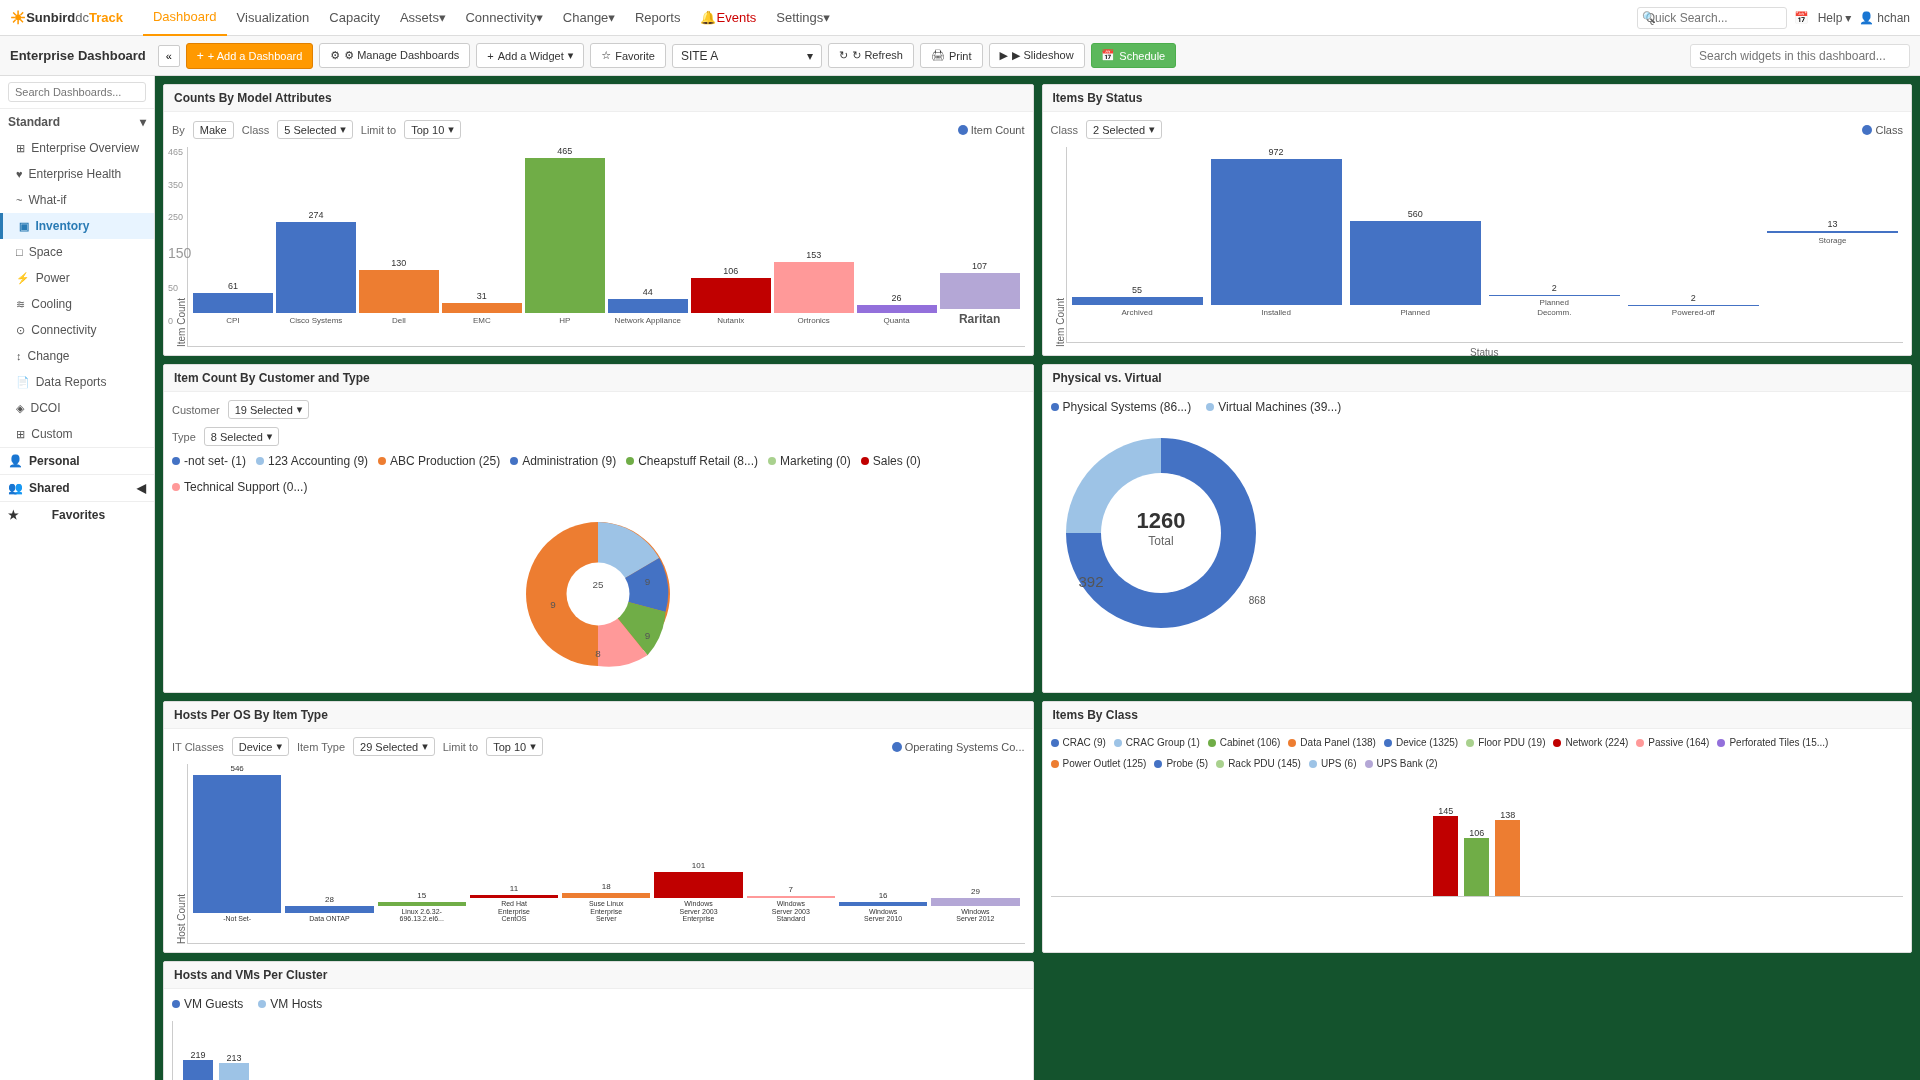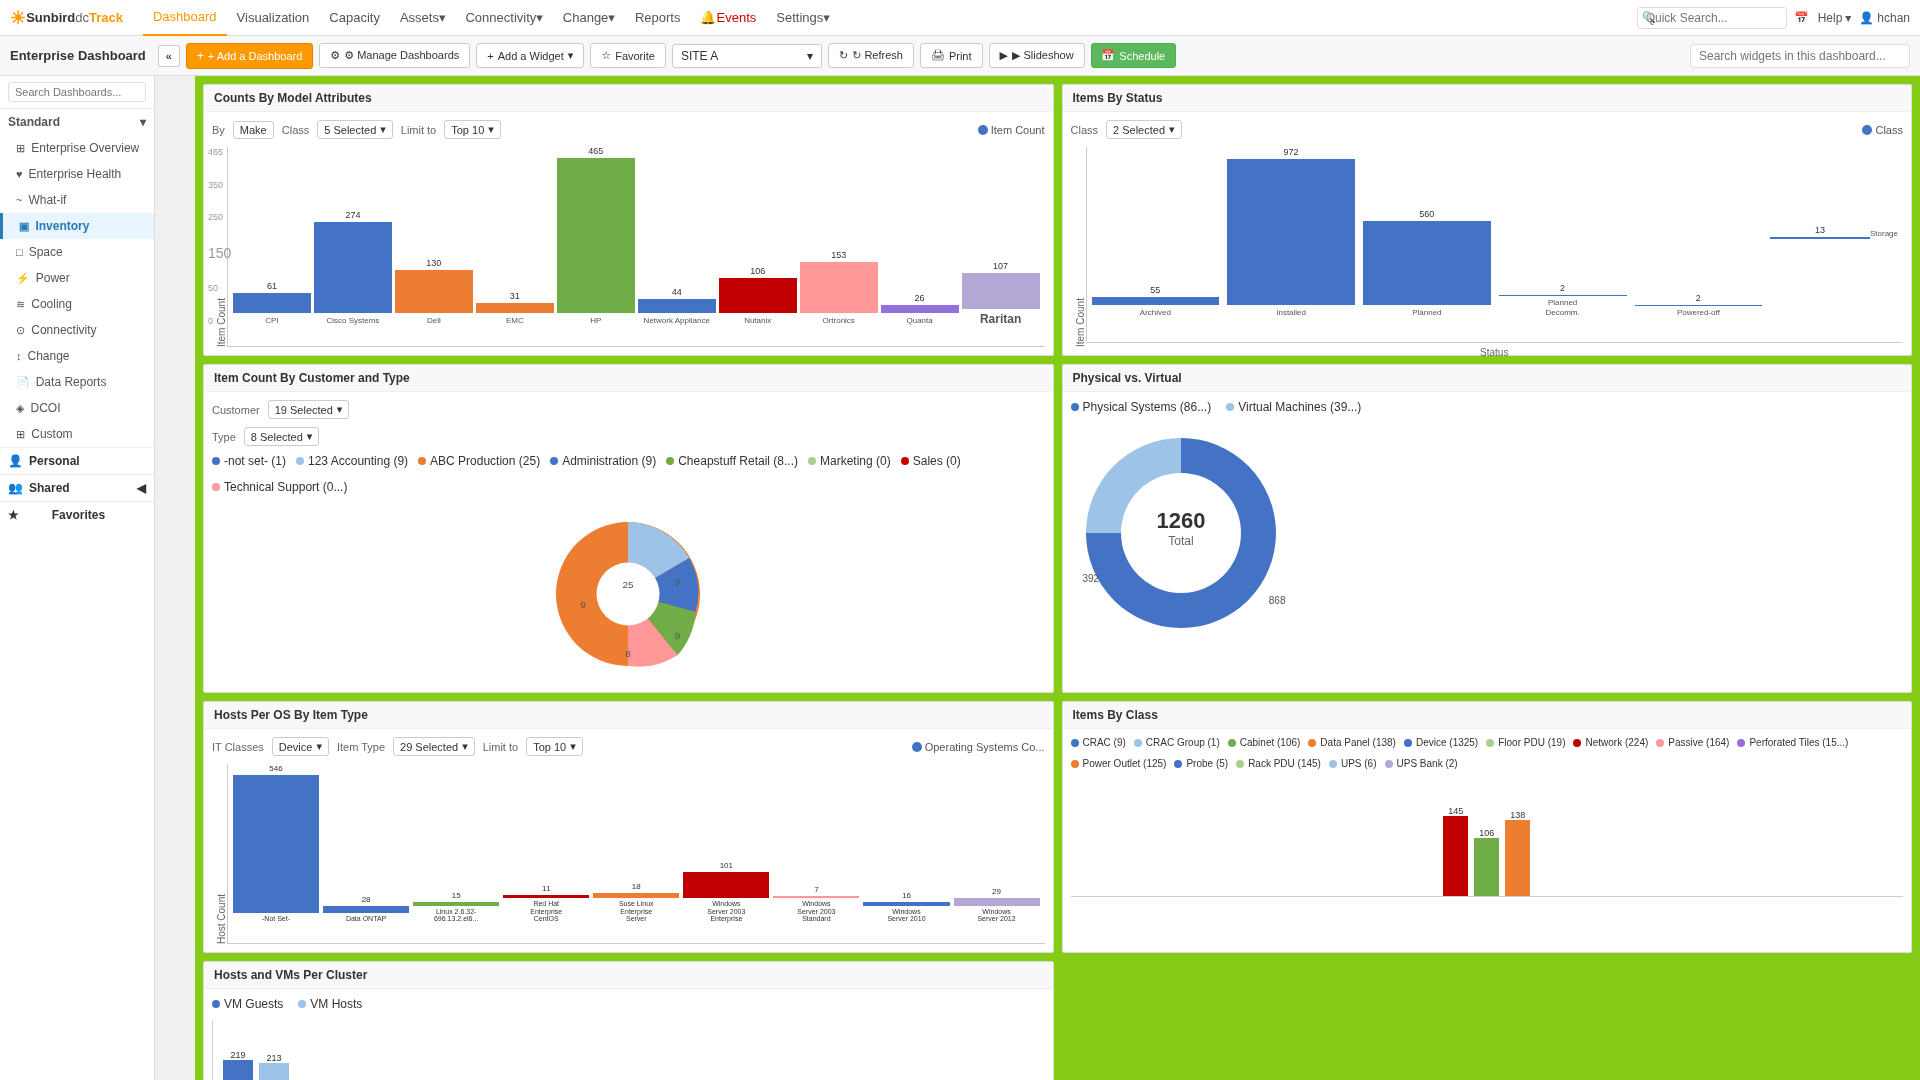--- a/index.html
+++ b/index.html
@@ -32,21 +32,21 @@
     
     .sidebar { width: 155px; background: #fff; border-right: 1px solid #ddd; overflow-y: auto; flex-shrink: 0; }
     .sidebar-search { padding: 6px 8px; border-bottom: 1px solid #eee; }
     .sidebar-search input { width: 100%; border: 1px solid #ddd; border-radius: 3px; padding: 3px 6px; font-size: 11px; }
     .sidebar-section { padding: 6px 8px; font-weight: bold; font-size: 12px; color: #555; display: flex; align-items: center; justify-content: space-between; cursor: pointer; }
     .sidebar-item { padding: 6px 12px 6px 16px; font-size: 12px; color: #555; cursor: pointer; display: flex; align-items: center; gap: 6px; }
     .sidebar-item.active { background: #e8f4ff; color: #2a7bb5; font-weight: bold; border-left: 3px solid #2a7bb5; }
     .sidebar-group { padding: 6px 8px; font-weight: bold; font-size: 12px; color: #333; display: flex; align-items: center; justify-content: space-between; border-top: 1px solid #eee; cursor: pointer; }
 
     
-    .content { flex: 1; overflow-y: auto; padding: 8px; background: #84cc16; margin-left: 40px; }
+    .content { flex: 1; overflow-y: auto; padding: 8px; background: #14532d; }
     .dashboard-grid { display: grid; grid-template-columns: 1fr 1fr; gap: 8px; }
     .widget { background: #fff; border: 1px solid #ddd; border-radius: 2px; }
     .widget-header { padding: 6px 10px; font-weight: bold; font-size: 12px; background: #f8f8f8; border-bottom: 1px solid #eee; color: #333; }
     .widget-body { padding: 8px; }
 
     
     .chart-controls { display: flex; align-items: center; gap: 8px; margin-bottom: 8px; flex-wrap: wrap; }
     .chart-select { border: 1px solid #ccc; border-radius: 3px; padding: 2px 6px; font-size: 11px; background: #fff; cursor: pointer; display: flex; align-items: center; gap: 4px; }
     .chart-label { font-size: 11px; color: #666; }
     .legend-dot { display: inline-block; width: 10px; height: 10px; border-radius: 50%; margin-right: 3px; }
@@ -382,21 +382,21 @@
       </div>
       <div style="font-size:8px;color:#555;text-align:center;margin-top:3px;line-height:1.2;max-width:60px;">Planned Decomm.</div>
     </div>
                     <div style="flex: 1 1 0%; display: flex; flex-direction: column; align-items: center; height: 100%; justify-content: flex-end;">
       <div style="position:relative;width:100%;">
         <div style="font-size:9px;text-align:center;color:#333;margin-bottom:2px;">2</div>
         <div style="width:100%;height:0.30009680542110356px;background:#4472C4;"></div>
       </div>
       <div style="font-size:8px;color:#555;text-align:center;margin-top:3px;line-height:1.2;max-width:60px;">Powered-off</div>
     </div>
-                    <div style="flex: 1 1 0%; display: flex; flex-direction: row; align-items: center; height: 100%; justify-content: center;">
+                    <div style="flex: 1 1 0%; display: flex; flex-direction: column; align-items: center; height: 100%; justify-content: center;">
       <div style="position:relative;width:100%;">
         <div style="font-size:9px;text-align:center;color:#333;margin-bottom:2px;">13</div>
         <div style="width:100%;height:1.9506292352371737px;background:#4472C4;"></div>
       </div>
       <div style="font-size:8px;color:#555;text-align:center;margin-top:3px;line-height:1.2;max-width:60px;">Storage</div>
     </div>
                   </div>
               </div>
               <div style="text-align:center;font-size:10px;color:#666;margin-top:4px;">
                 <span>Status</span>
@@ -497,21 +497,21 @@
             <div style="position:relative;">
               <svg width="220" height="220" viewBox="0 0 220 220">
 
                 <path d="M110,110 L110,15 A95,95 0 1,1 15,110 Z" fill="#4472C4"></path>
 
                 <path d="M110,110 L15,110 A95,95 0 0,1 110,15 Z" fill="#9DC3E6"></path>
                 <circle cx="110" cy="110" r="60" fill="#fff"></circle>
                 <text x="110" y="105" text-anchor="middle" font-size="22" font-weight="bold" fill="#333">1260</text>
                 <text x="110" y="122" text-anchor="middle" font-size="12" fill="#666">Total</text>
               </svg>
-              <div style="position:absolute;left:12px;top:150px;font-size:10px;color:#555;">392</div>
+              <div style="position:absolute;left:28px;top:150px;font-size:15px;color:#555;">392</div>
               <div style="position:absolute;right:5px;bottom:40px;font-size:10px;color:#555;">868</div>
             </div>
           </div>
         </div>
       </div>
 
       <div class="widget">
     <div class="widget-header">Hosts Per OS By Item Type</div>
     <div class="widget-body">
       <div class="chart-controls">

